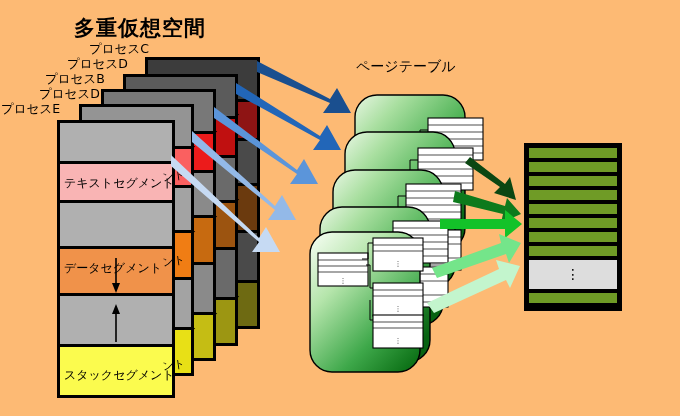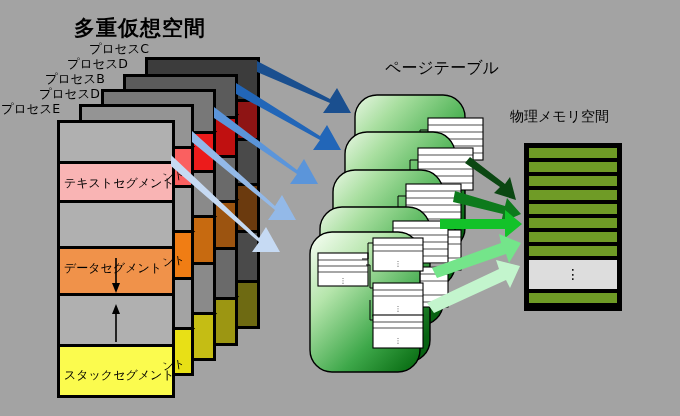--- a/index.html
+++ b/index.html
@@ -1,35 +1,34 @@
 <!DOCTYPE html>
 <html><head>
 <meta charset="utf-8">
 <style>
   html,body{margin:0;padding:0;background:#fff;}
   body{width:680px;height:416px;overflow:hidden;
        font-family:"DejaVu Sans","Liberation Sans",sans-serif;}
-  #stage{position:relative;width:680px;height:416px;background:#a3a3a3;}
+  #stage{position:relative;width:680px;height:416px;background:#fdba74;}
   .lbl{position:absolute;white-space:nowrap;color:#000;}
   #title-main{font-size:21px;font-weight:bold;letter-spacing:1px;left:74px;top:14px;}
-  #title-pt{font-size:16px;left:356px;top:58px;margin-left:29px;}
+  #title-pt{font-size:14px;left:356px;top:58px;}
   #title-pm{font-size:14px;left:510px;top:108px;}
   .proc-lbl{font-size:12.5px;}
   svg{position:absolute;left:0;top:0;}
   .seglabel{font-family:"DejaVu Sans","Liberation Sans",sans-serif;font-size:12px;fill:#000;}
   .nt{font-family:"DejaVu Sans","Liberation Sans",sans-serif;font-size:11px;fill:#000;}
 </style>
 </head>
 <body>
 
 <div id="stage">
 
   <div class="lbl" id="title-main">多重仮想空間</div>
   <div class="lbl" id="title-pt">ページテーブル</div>
-  <div class="lbl" id="title-pm">物理メモリ空間</div>
 
   <div class="lbl proc-lbl" style="left:89px;top:41px;">プロセスC</div>
   <div class="lbl proc-lbl" style="left:67px;top:56px;">プロセスD</div>
   <div class="lbl proc-lbl" style="left:45px;top:71px;">プロセスB</div>
   <div class="lbl proc-lbl" style="left:23px;top:86px;margin-left:16px;">プロセスD</div>
   <div class="lbl proc-lbl" style="left:1px;top:101px;">プロセスE</div>
 
   <svg width="680" height="416" viewBox="0 0 680 416">
     <defs>
       <linearGradient id="ptg" x1="0" y1="0" x2="0.75" y2="1">

